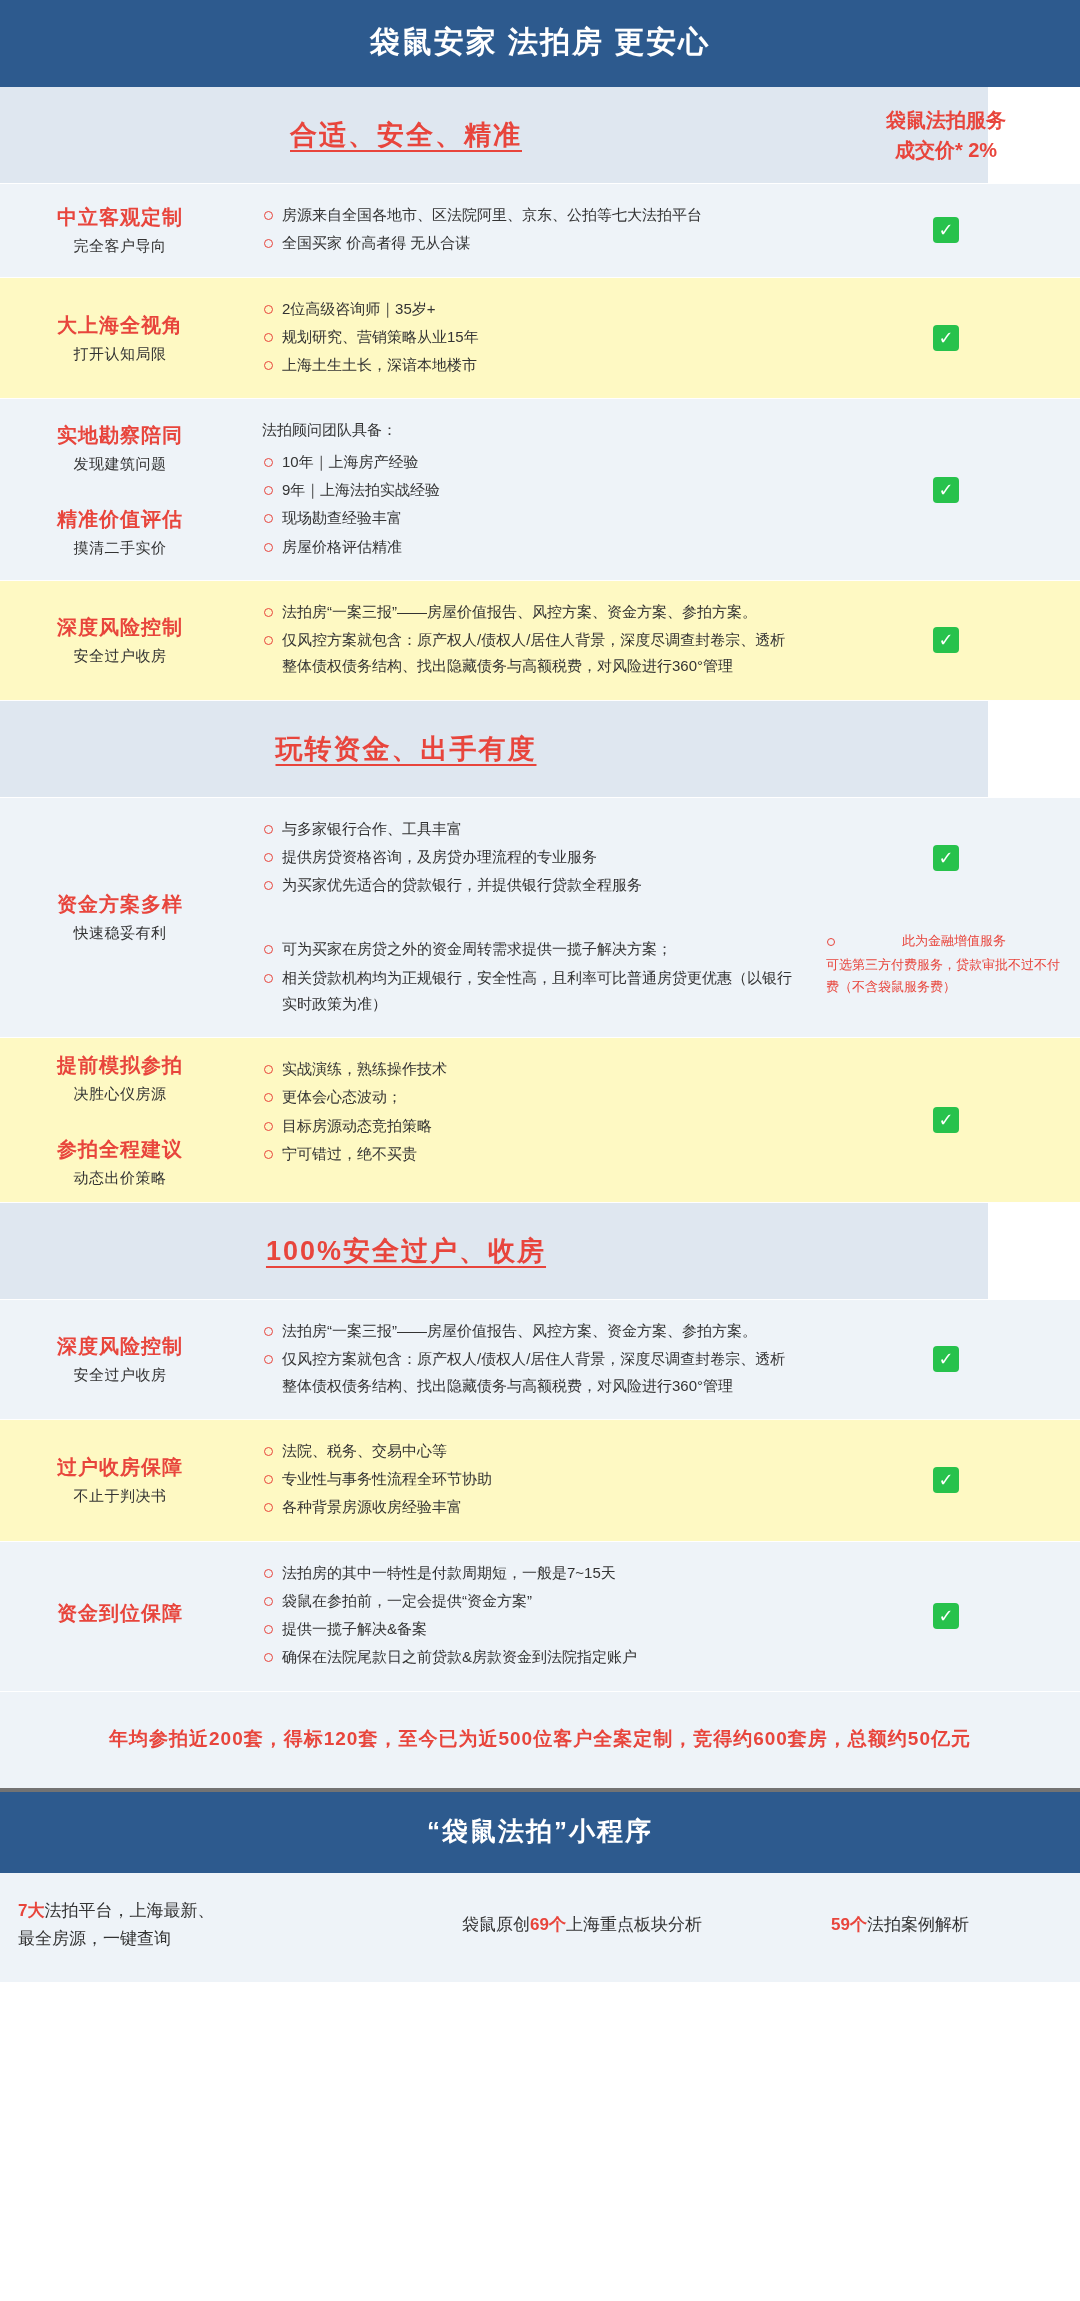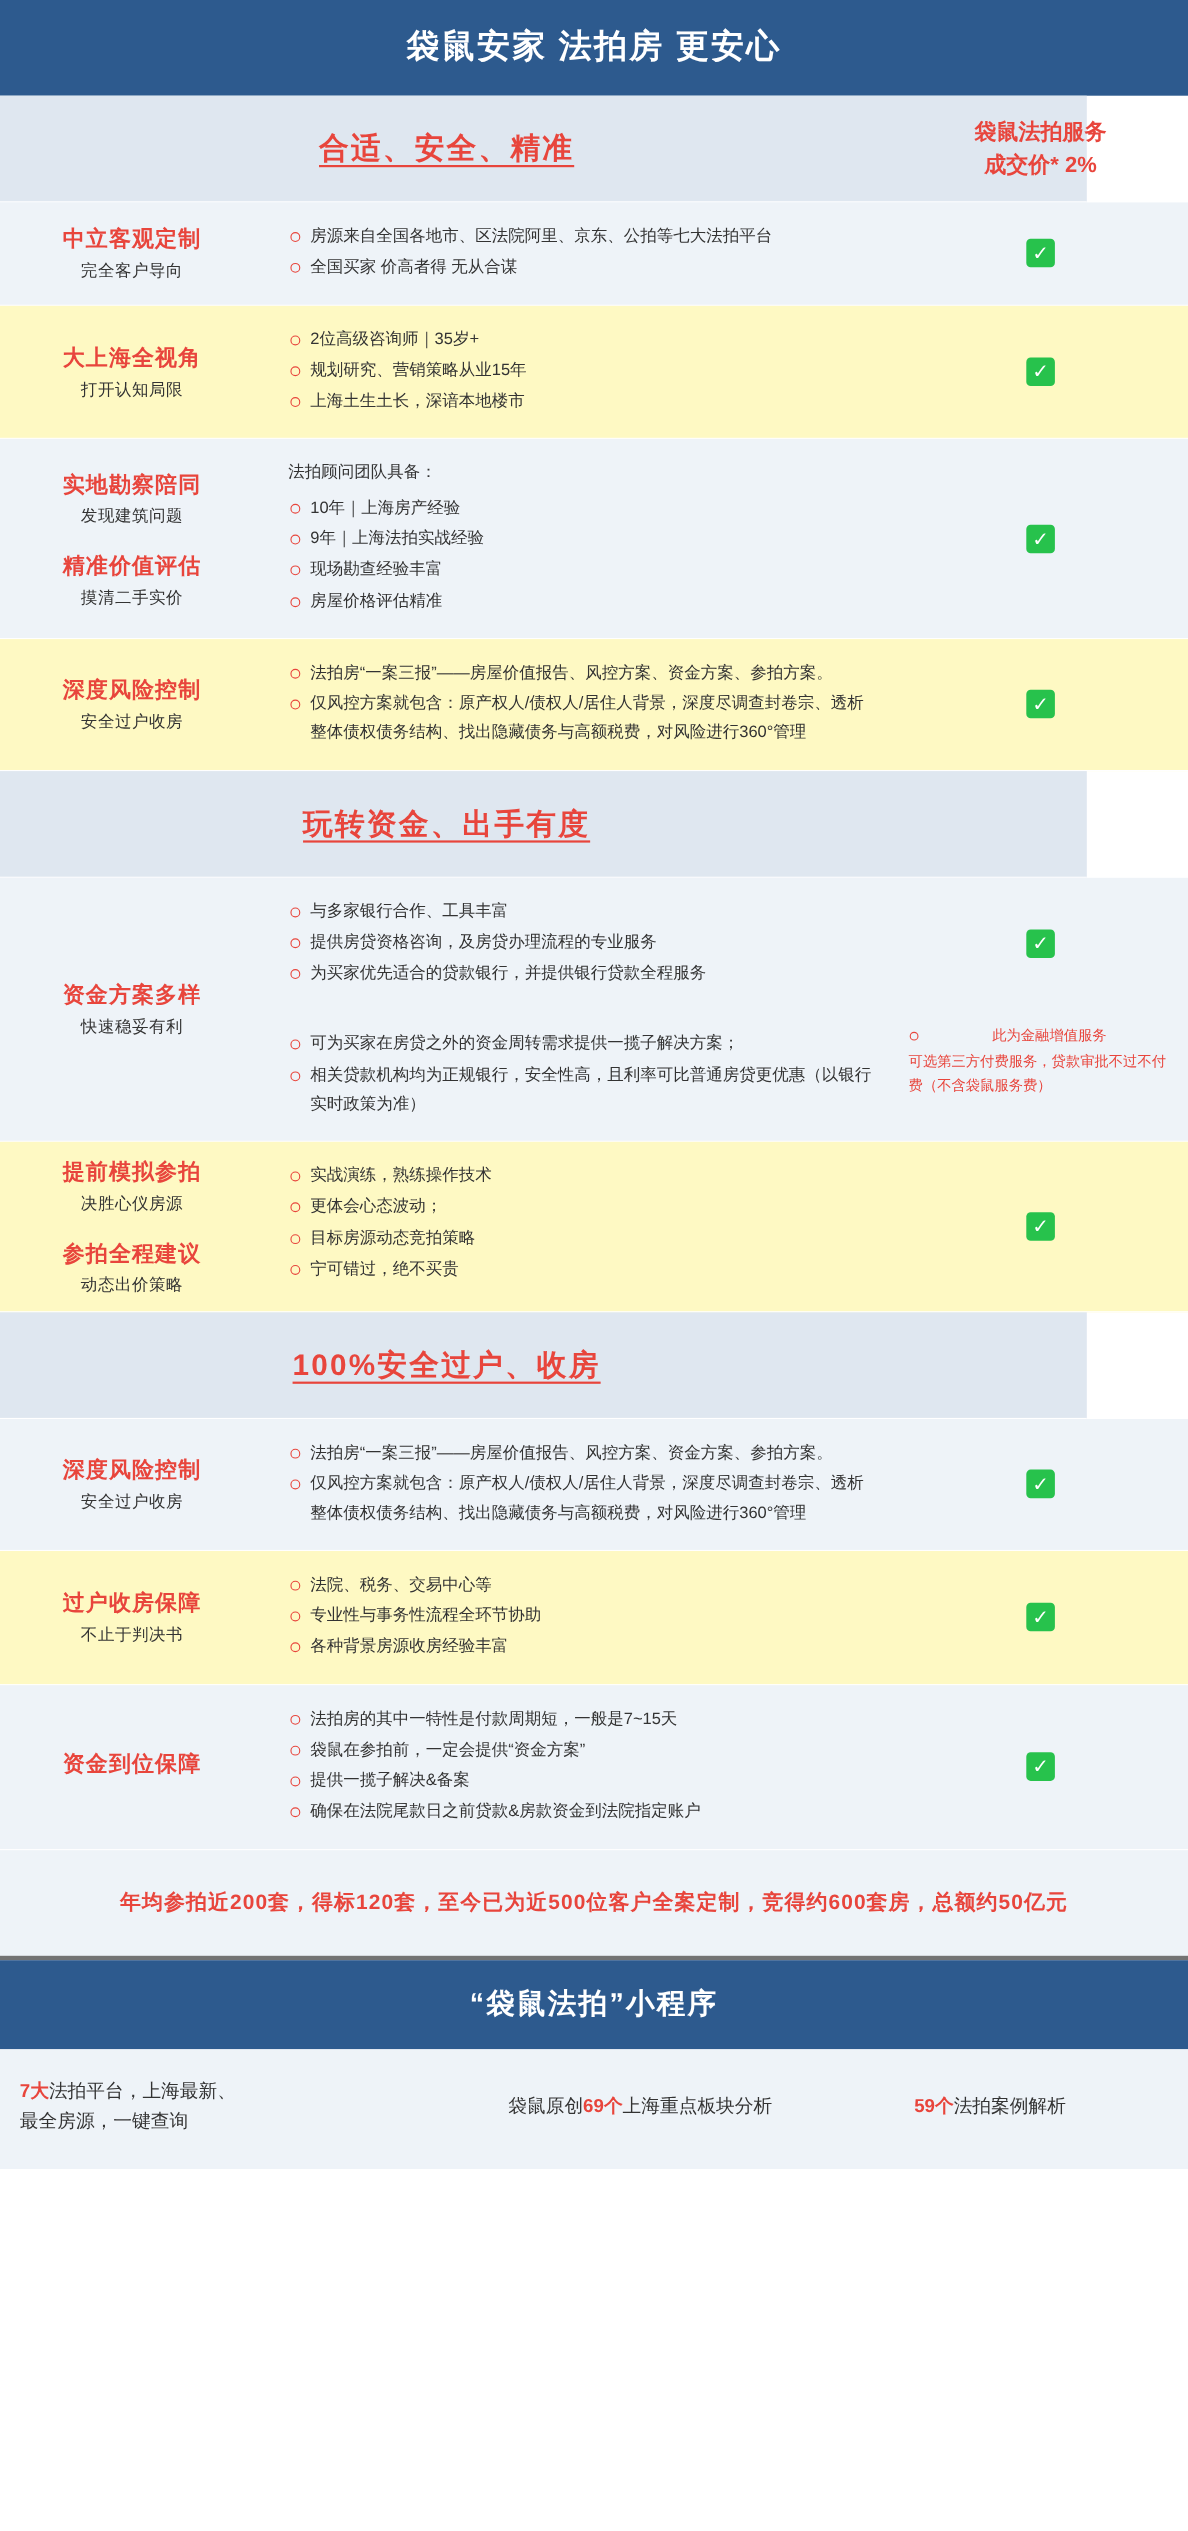--- a/index.html
+++ b/index.html
@@ -81,21 +81,21 @@
     font-size: 20px;
     font-weight: bold;
     letter-spacing: 1px;
     margin-bottom: 6px;
   }
   .lbl-sub {
     color: #333333;
     font-size: 15px;
     letter-spacing: 0.5px;
   }
-  .lbl-group + .lbl-group { margin-top: 22px; }
+  .lbl-group + .lbl-group { margin-top: 32px; }
 
   .cell-body {
     width: 572px; flex: 0 0 572px;
     padding: 18px 16px 18px 22px;
     display: flex;
     flex-direction: column;
   }
   .intro-line {
     font-size: 15px;
     color: #333;

